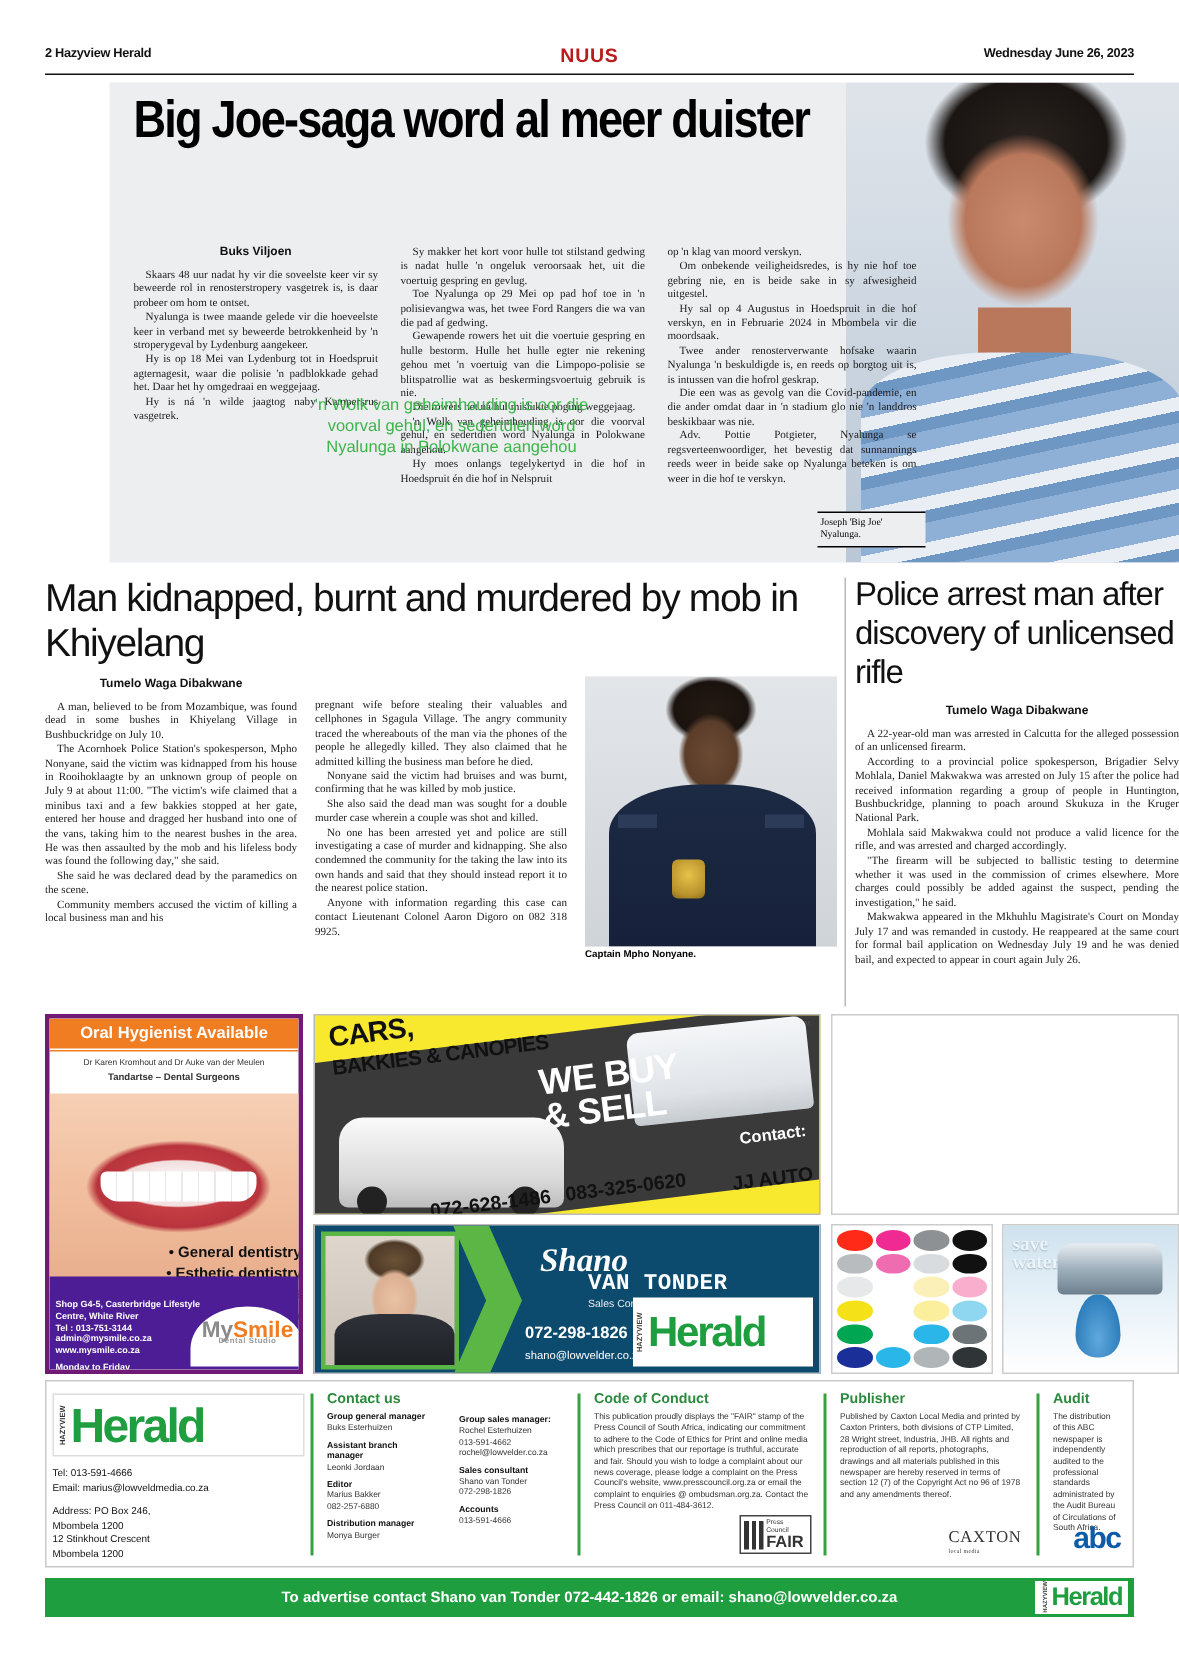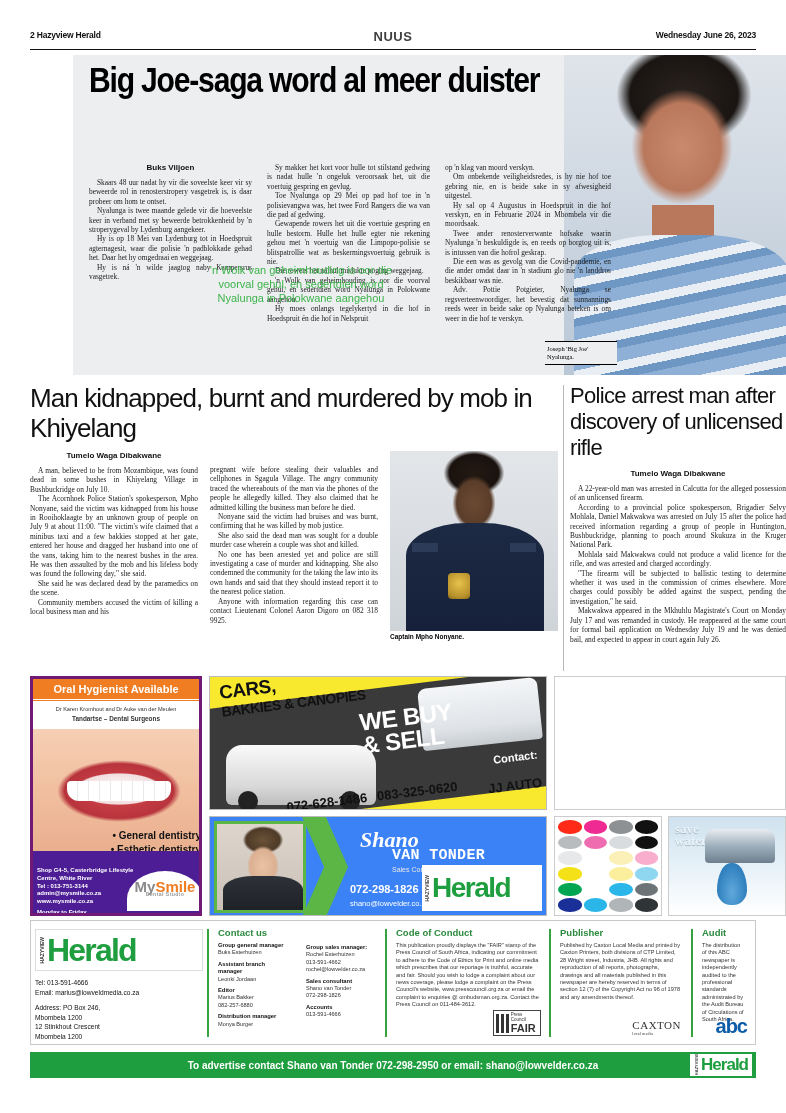--- a/index.html
+++ b/index.html
@@ -17,21 +17,21 @@
     position: absolute; left: 30px; top: 30px; width: 726px; height: 20px;
     display: flex; align-items: baseline; justify-content: space-between;
   }
   .topbar-left, .topbar-right {
     font-family: "Liberation Sans", sans-serif;
     font-size: 8.5px; font-weight: 700; color: #111;
     letter-spacing: -0.2px;
   }
   .topbar-center {
     font-family: "Liberation Sans", sans-serif;
-    font-size: 13px; font-weight: 700; color: #404040;
+    font-size: 13px; font-weight: 700; color: #b91c1c;
     letter-spacing: 0.5px;
     position: absolute; left: 50%; transform: translateX(-50%); top: -1px;
   }
   .topbar-rule {
     position: absolute; left: 30px; top: 49px; width: 726px;
     border-top: 1.2px solid #111;
   }
 
   
   .lead {
@@ -273,21 +273,21 @@
     background: linear-gradient(180deg, #f4f6f8 0%, #dfe3e7 70%, #c6cbd0 100%);
     border-radius: 8px 8px 4px 4px; transform: rotate(-6deg);
   }
   .ad-code {
     position: absolute; right: 6px; top: 2px;
     font-family: "Liberation Sans", sans-serif; font-size: 4px; color: #555;
   }
 
   .ad-shano {
     position: absolute; left: 179px; top: 140px; width: 338px; height: 100px;
-    border: 1px solid #bbb; background: #3b82f6; overflow: hidden;
+    border: 1px solid #bbb; background: #0c4a6e; overflow: hidden;
   }
   .shano-photo {
     position: absolute; left: 4px; top: 4px; width: 92px; height: 92px;
     background: linear-gradient(180deg, #e9e3dc 0%, #cfc6bb 100%);
     border: 3px solid #5cb646;
   }
   .shano-face {
     position: absolute; inset: 0;
     background:
       radial-gradient(ellipse 22px 28px at 46px 42px, #e9c3a4 0%, #dcb092 60%, rgba(220,176,146,0) 72%),
@@ -762,20 +762,20 @@
 
     <div class="f-sep" style="left:660px;"></div>
     <div class="f-col" style="left:664px; width:58px;">
       <div class="f-head">Audit</div>
       <div class="f-body">The distribution of this ABC newspaper is independently audited to the professional standards administrated by the Audit Bureau of Circulations of South Africa.</div>
       <div class="abc-logo">abc</div>
     </div>
   </div>
 
   <div class="bottombar">
-    <div class="txt">To advertise contact Shano van Tonder 072-298-2950 or email: shano@lowvelder.co.za</div>
+    <div class="txt">To advertise contact Shano van Tonder 072-442-1826 or email: shano@lowvelder.co.za</div>
     <div class="right-logo">
       <span class="hz">HAZYVIEW</span>
       <span class="hw">Herald</span>
     </div>
   </div>
 
 </div>
 
 </body></html>

